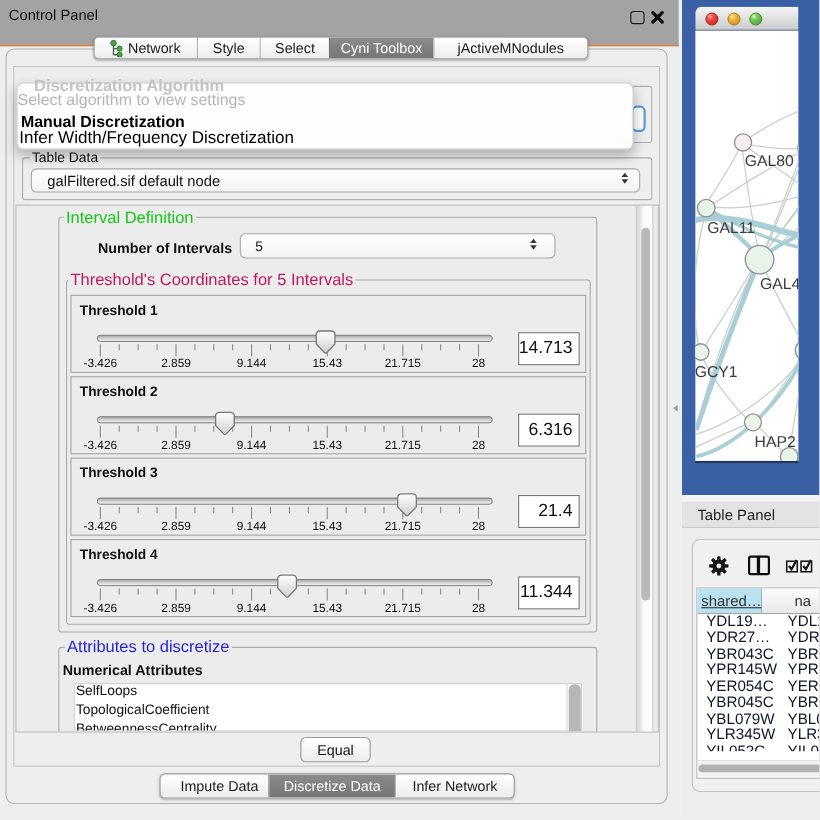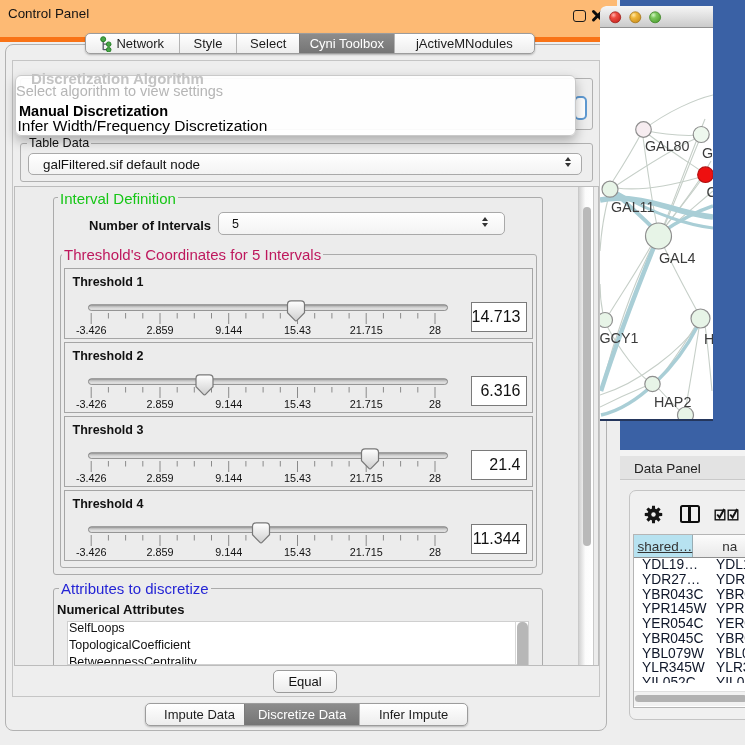--- a/index.html
+++ b/index.html
@@ -17,21 +17,21 @@
 .tabbar .seg:first-child { border-left:none; }
 .tabbar .seg.sel { background:linear-gradient(#8c8c8c,#757575); color:#ffffff; border-left-color:#7a7a7a; }
 .thp { position:absolute; left:48.5px; width:469px; height:71px; border:1px solid #a5a5a5; background:#ececec; }
 .thp .tl { position:absolute; left:8px; top:6px; font-size:12.5px; font-weight:bold; color:#111; }
 .thp .val { position:absolute; left:406px; top:33px; width:56px; height:30px; background:#ffffff; border:1px solid #7a7a7a; font-size:16px; color:#111; text-align:right; padding-right:5px; line-height:28px; }
 </style>
 </head>
 <body>
 
 <div class="abs" style="left:0;top:0;width:620px;height:745px;background:#eeeeee;"></div>
-<div class="abs" style="left:0;top:0;width:617px;height:42px;background:#fdba74;border-bottom:5px solid #f97316;">
+<div class="abs" style="left:0;top:0;width:617px;height:42px;background:#a3a3a3;border-bottom:1px solid #f97316;">
   <div class="abs" style="left:8px;top:0;height:28px;line-height:28px;font-size:13.4px;color:#141414;">Control Panel</div>
   <div class="abs" style="left:573px;top:10px;width:13px;height:12px;border:1.5px solid #1a1a1a;border-radius:3px;"></div>
   <svg class="abs" style="left:591px;top:9px;" width="14" height="14" viewBox="0 0 14 14">
     <g stroke="#0d0d0d" stroke-width="3" stroke-linecap="round">
       <line x1="2.5" y1="2.5" x2="11" y2="11"></line>
       <line x1="11" y1="2.5" x2="2.5" y2="11"></line>
     </g>
   </svg>
 </div>
 
@@ -300,33 +300,33 @@
  </div>
 
  <div class="abs" style="left:562.5px;top:0;width:16px;height:478px;background:linear-gradient(90deg,#d2d2d2,#fbfbfb 45%,#ffffff);border-left:1px solid #c9c9c9;border-right:1px solid #c9c9c9;"></div>
  <div class="abs" style="left:568px;top:20px;width:7.5px;height:339px;background:#b9b9b9;border-radius:4px;"></div>
 </div>
 
 <div class="abs" style="left:273px;top:670px;width:64px;height:22.5px;border:1px solid #9b9b9b;border-radius:5px;background:linear-gradient(#ffffff,#ececec);font-size:13px;color:#111;text-align:center;line-height:21px;">Equal</div>
 <div class="tabbar" style="left:145px;top:703px;height:22.5px;width:323px;">
   <div class="seg" style="width:98.5px;padding-left:9px;">Impute Data</div>
   <div class="seg sel" style="width:116px;">Discretize Data</div>
-  <div class="seg" style="width:108.5px;">Infer Impute</div>
+  <div class="seg" style="width:108.5px;">Infer Network</div>
 </div>
 
 <div class="abs" style="left:612px;top:368px;width:0;height:0;border-top:3.5px solid transparent;border-bottom:3.5px solid transparent;border-right:4.5px solid #9a9a9a;"></div>
 
 <div class="abs" style="left:15px;top:75px;width:561px;height:61px;background:rgba(255,255,255,0.93);border:1px solid #c9c9c9;border-radius:6px;box-shadow:0 5px 12px rgba(0,0,0,0.28);z-index:50;">
   <div style="position:absolute;left:0;top:6.5px;width:555px;font-size:14.5px;color:#b5b5b5;">Select algorithm to view settings</div>
   <div style="position:absolute;left:3px;top:26.5px;font-size:14.5px;font-weight:bold;color:#000;">Manual Discretization</div>
   <div style="position:absolute;left:1.5px;top:41px;font-size:15.5px;color:#000;">Infer Width/Frequency Discretization</div>
 </div>
 
 <div class="abs" style="left:620px;top:0;width:125px;height:450px;background:#3a61a5;"></div>
-<div class="abs" style="left:600px;top:6px;width:113px;height:416px;border-radius:6px 0 0 0;overflow:hidden;">
+<div class="abs" style="left:632px;top:6px;width:94px;height:416px;border-radius:6px 0 0 0;overflow:hidden;">
   <div style="height:22px;background:linear-gradient(#f6f6f6,#cbcbcb);border-bottom:1px solid #909090;border-radius:6px 0 0 0;position:relative;">
     <svg width="113" height="22" style="position:absolute;left:0;top:0;">
       <defs>
         <radialGradient id="rl" cx="0.35" cy="0.3" r="0.8">
             <stop offset="0" stop-color="#ffb3ae"></stop>
             <stop offset="0.35" stop-color="#ee4b40"></stop>
             <stop offset="1" stop-color="#c62420"></stop>
           </radialGradient>
         <radialGradient id="yl" cx="0.35" cy="0.3" r="0.8">
             <stop offset="0" stop-color="#ffe9a8"></stop>
@@ -401,21 +401,21 @@
         <text x="736" y="345">H</text>
         <text x="686" y="407.5">HAP2</text>
       </g>
     </svg>
   </div>
   <div style="height:2px;background:#24365c;"></div>
 </div>
 
 <div class="abs" style="left:620px;top:450px;width:125px;height:6px;background:#f3f3f3;"></div>
 <div class="abs" style="left:620px;top:456px;width:125px;height:24px;background:#e3e3e3;border-bottom:1px solid #c9c9c9;">
-  <div style="padding-left:14px;line-height:26.5px;font-size:13.5px;color:#222;">Data Panel</div>
+  <div style="padding-left:14px;line-height:26.5px;font-size:13.5px;color:#222;">Table Panel</div>
 </div>
 <div class="abs" style="left:620px;top:481px;width:125px;height:264px;background:#ededed;"></div>
 <div class="abs" style="left:629px;top:490px;width:125px;height:230px;border:1px solid #c4c4c4;border-radius:7px;background:#f0f0f0;"></div>
 
 <svg class="abs" style="left:644px;top:505px;" width="19" height="19" viewBox="0 0 18 18">
     <path d="M17.19,7.64 A8.30,8.30 0 0 1 17.19,10.36 L14.37,10.57 A5.60,5.60 0 0 1 13.91,11.69 L15.75,13.83 A8.30,8.30 0 0 1 13.83,15.75 L11.69,13.91 A5.60,5.60 0 0 1 10.57,14.37 L10.36,17.19 A8.30,8.30 0 0 1 7.64,17.19 L7.43,14.37 A5.60,5.60 0 0 1 6.31,13.91 L4.17,15.75 A8.30,8.30 0 0 1 2.25,13.83 L4.09,11.69 A5.60,5.60 0 0 1 3.63,10.57 L0.81,10.36 A8.30,8.30 0 0 1 0.81,7.64 L3.63,7.43 A5.60,5.60 0 0 1 4.09,6.31 L2.25,4.17 A8.30,8.30 0 0 1 4.17,2.25 L6.31,4.09 A5.60,5.60 0 0 1 7.43,3.63 L7.64,0.81 A8.30,8.30 0 0 1 10.36,0.81 L10.57,3.63 A5.60,5.60 0 0 1 11.69,4.09 L13.83,2.25 A8.30,8.30 0 0 1 15.75,4.17 L13.91,6.31 A5.60,5.60 0 0 1 14.37,7.43 Z" fill="#151515"></path>
     <circle cx="9" cy="9" r="2.1" fill="#f0f0f0"></circle>
   </svg>
 <div class="abs" style="left:679.5px;top:505px;width:20px;height:17.5px;border:2.5px solid #0d0d0d;border-radius:2.5px;"></div>
 <div class="abs" style="left:688.2px;top:506px;width:2.5px;height:15.5px;background:#0d0d0d;"></div>

